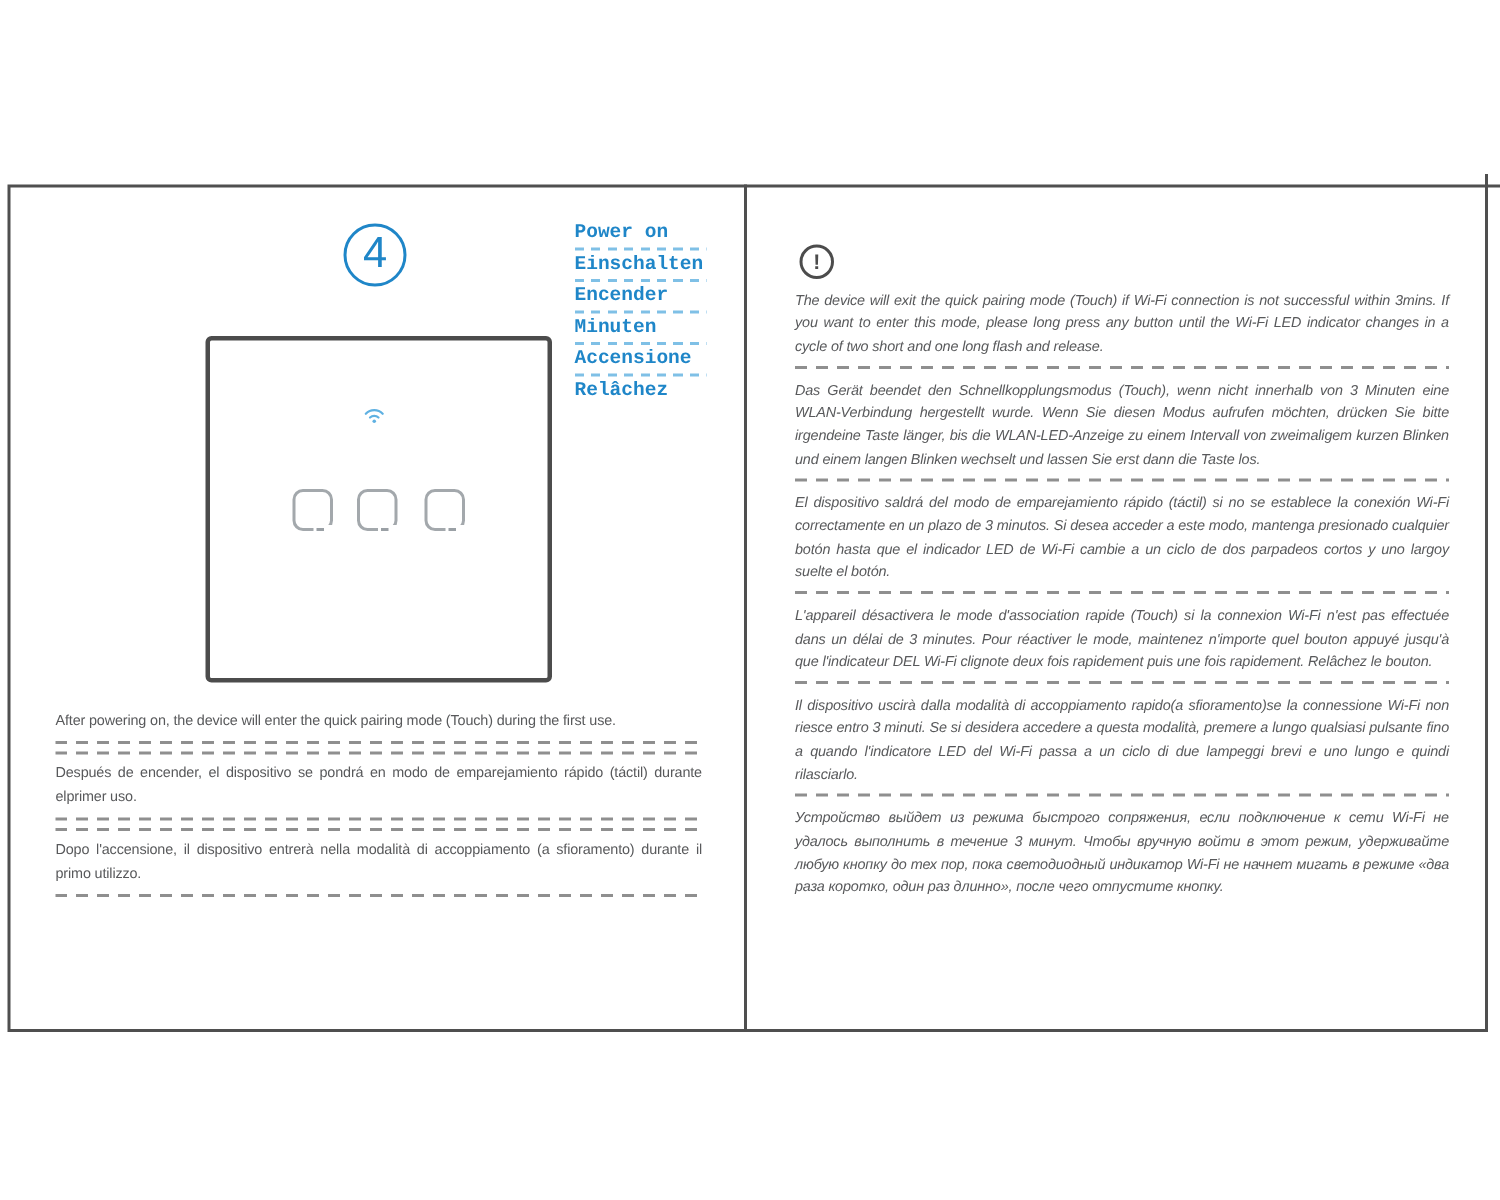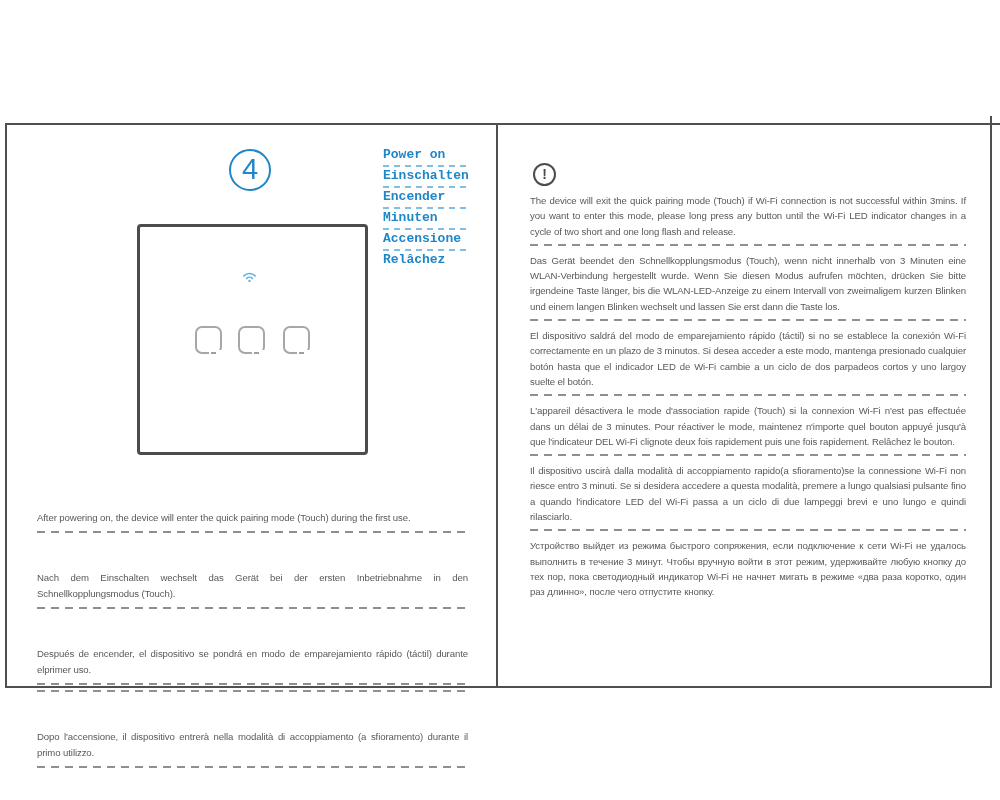--- a/index.html
+++ b/index.html
@@ -34,24 +34,24 @@
   .btn::after{content:"";position:absolute;left:52%;right:-2px;bottom:-2px;height:4px;background:#fff;}
   .btn::before{content:"";position:absolute;bottom:-2px;left:63%;width:5px;height:2px;
     background:#9aa0a5;z-index:2;}
   .btn1{left:195px;top:326px;}
   .btn2{left:238px;top:326px;}
   .btn3{left:283px;top:326px;}
 
   
   .para{margin:0;font-size:9.6px;letter-spacing:-0.1px;text-align:justify;color:#58595b;}
   .left-text{position:absolute;left:37px;top:473px;width:431px;}
-  .left-text .para{line-height:16.5px;margin-top:37px;}
+  .left-text .para{line-height:16.5px;}
   .left-text .sep{height:2px;margin:4px 0 5px 0;
     background:repeating-linear-gradient(90deg,#8f8f8f 0 8px,transparent 8px 14px);}
-  .right-text{position:absolute;left:530px;top:193px;width:436px;}
+  .right-text{position:absolute;left:530px;top:193px;width:436px;font-style:italic;}
   .right-text .para{line-height:15.3px;}
   .right-text .sep{height:2px;margin:5px 0 7px 0;
     background:repeating-linear-gradient(90deg,#8f8f8f 0 8px,transparent 8px 14px);}
 
   
   .warn-circle{position:absolute;left:533px;top:163px;width:23px;height:23px;
     border:2.5px solid #4c4c4c;border-radius:50%;box-sizing:border-box;
     color:#4c4c4c;font-weight:bold;font-size:14px;line-height:18px;text-align:center;}
 </style>
 </head>
@@ -90,21 +90,20 @@
     </g>
     <circle cx="12" cy="17" r="1.9" fill="#5fb1e2"></circle>
   </svg>
   <div class="btn btn1"></div>
   <div class="btn btn2"></div>
   <div class="btn btn3"></div>
 
   <div class="left-text">
     <p class="para">After powering on, the device will enter the quick pairing mode (Touch) during the first use.</p>
     <div class="sep"></div>
-    <p class="para">Nach dem Einschalten wechselt das Gerät bei der ersten Inbetriebnahme in den Schnellkopplungsmodus (Touch).</p>
     <div class="sep"></div>
     <p class="para">Después de encender, el dispositivo se pondrá en modo de emparejamiento rápido (táctil) durante elprimer uso.</p>
     <div class="sep"></div>
     <div class="sep"></div>
     <p class="para">Dopo l'accensione, il dispositivo entrerà nella modalità di accoppiamento (a sfioramento) durante il primo utilizzo.</p>
     <div class="sep"></div>
   </div>
 
   <div class="warn-circle">
     <span>!</span>

